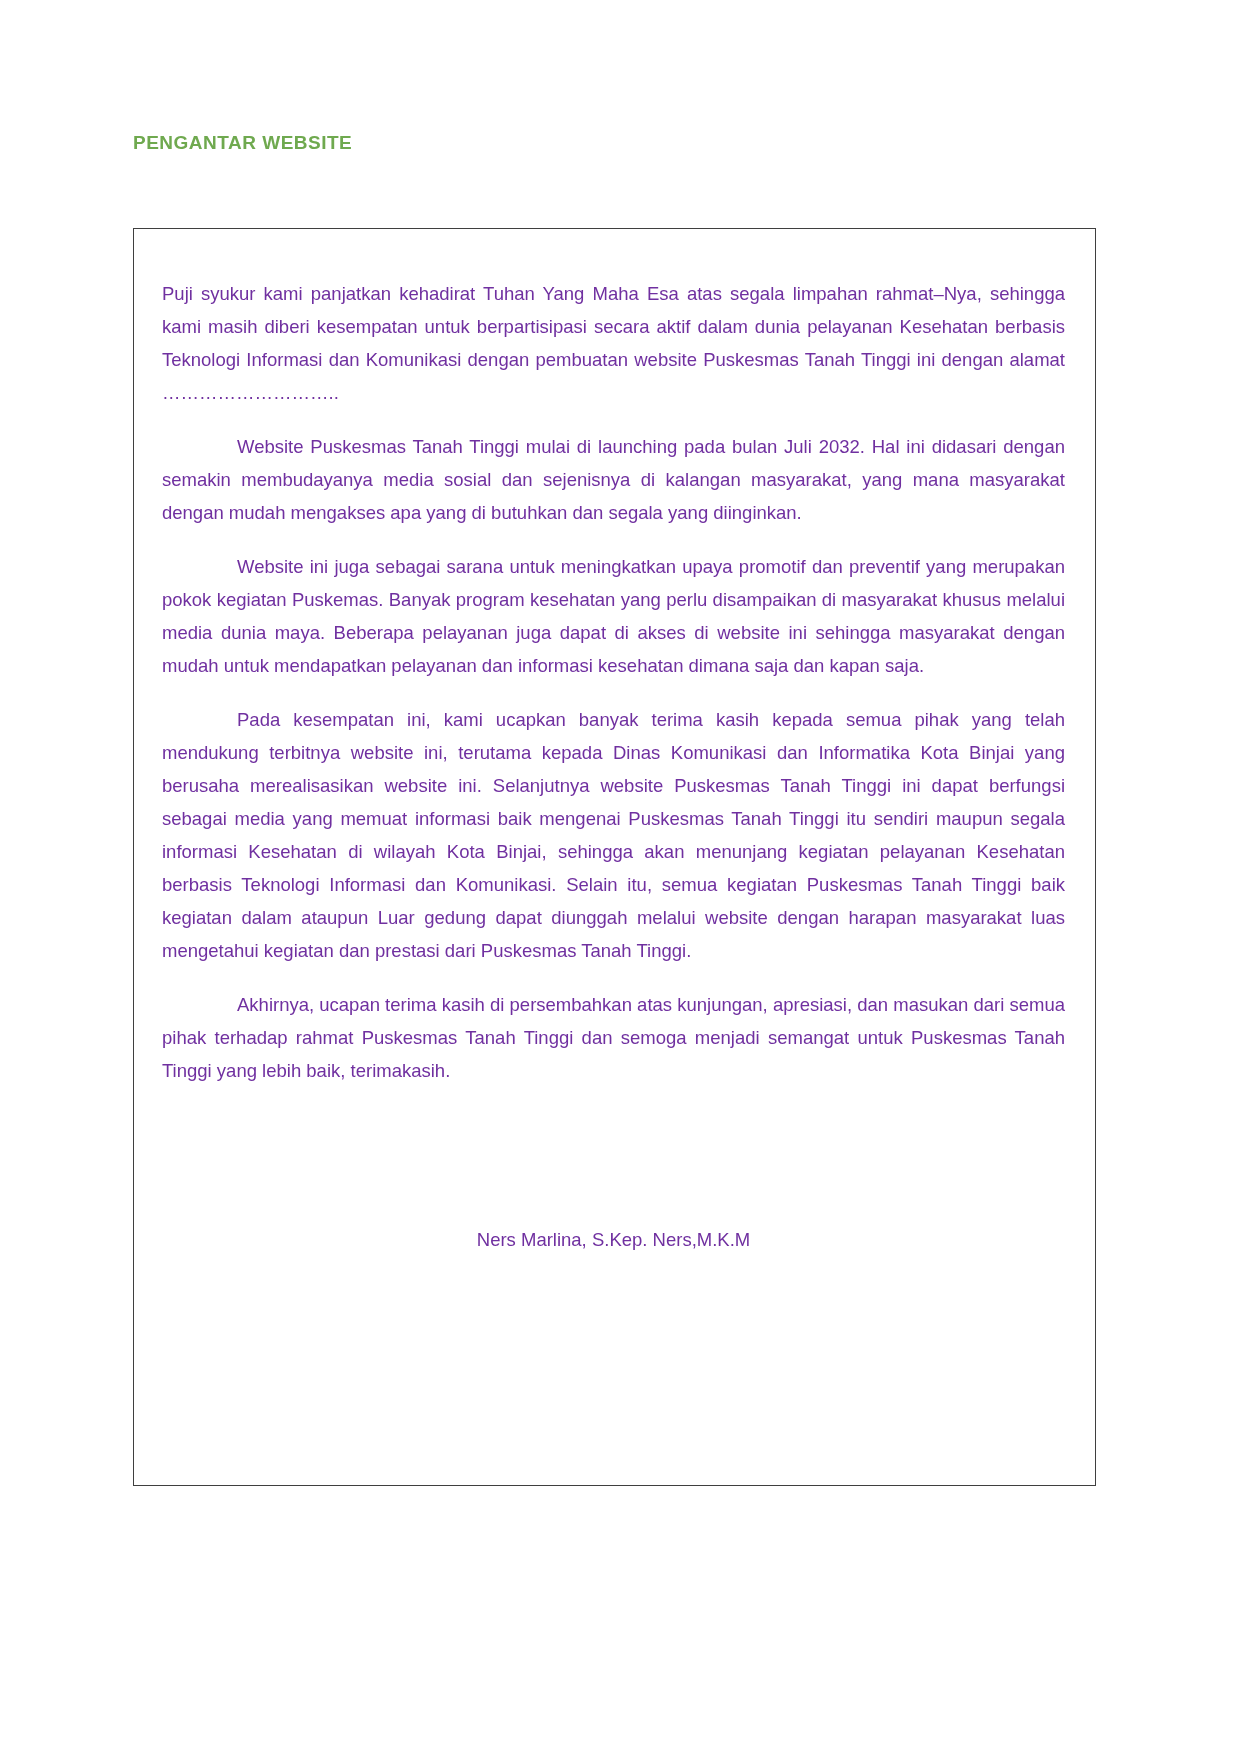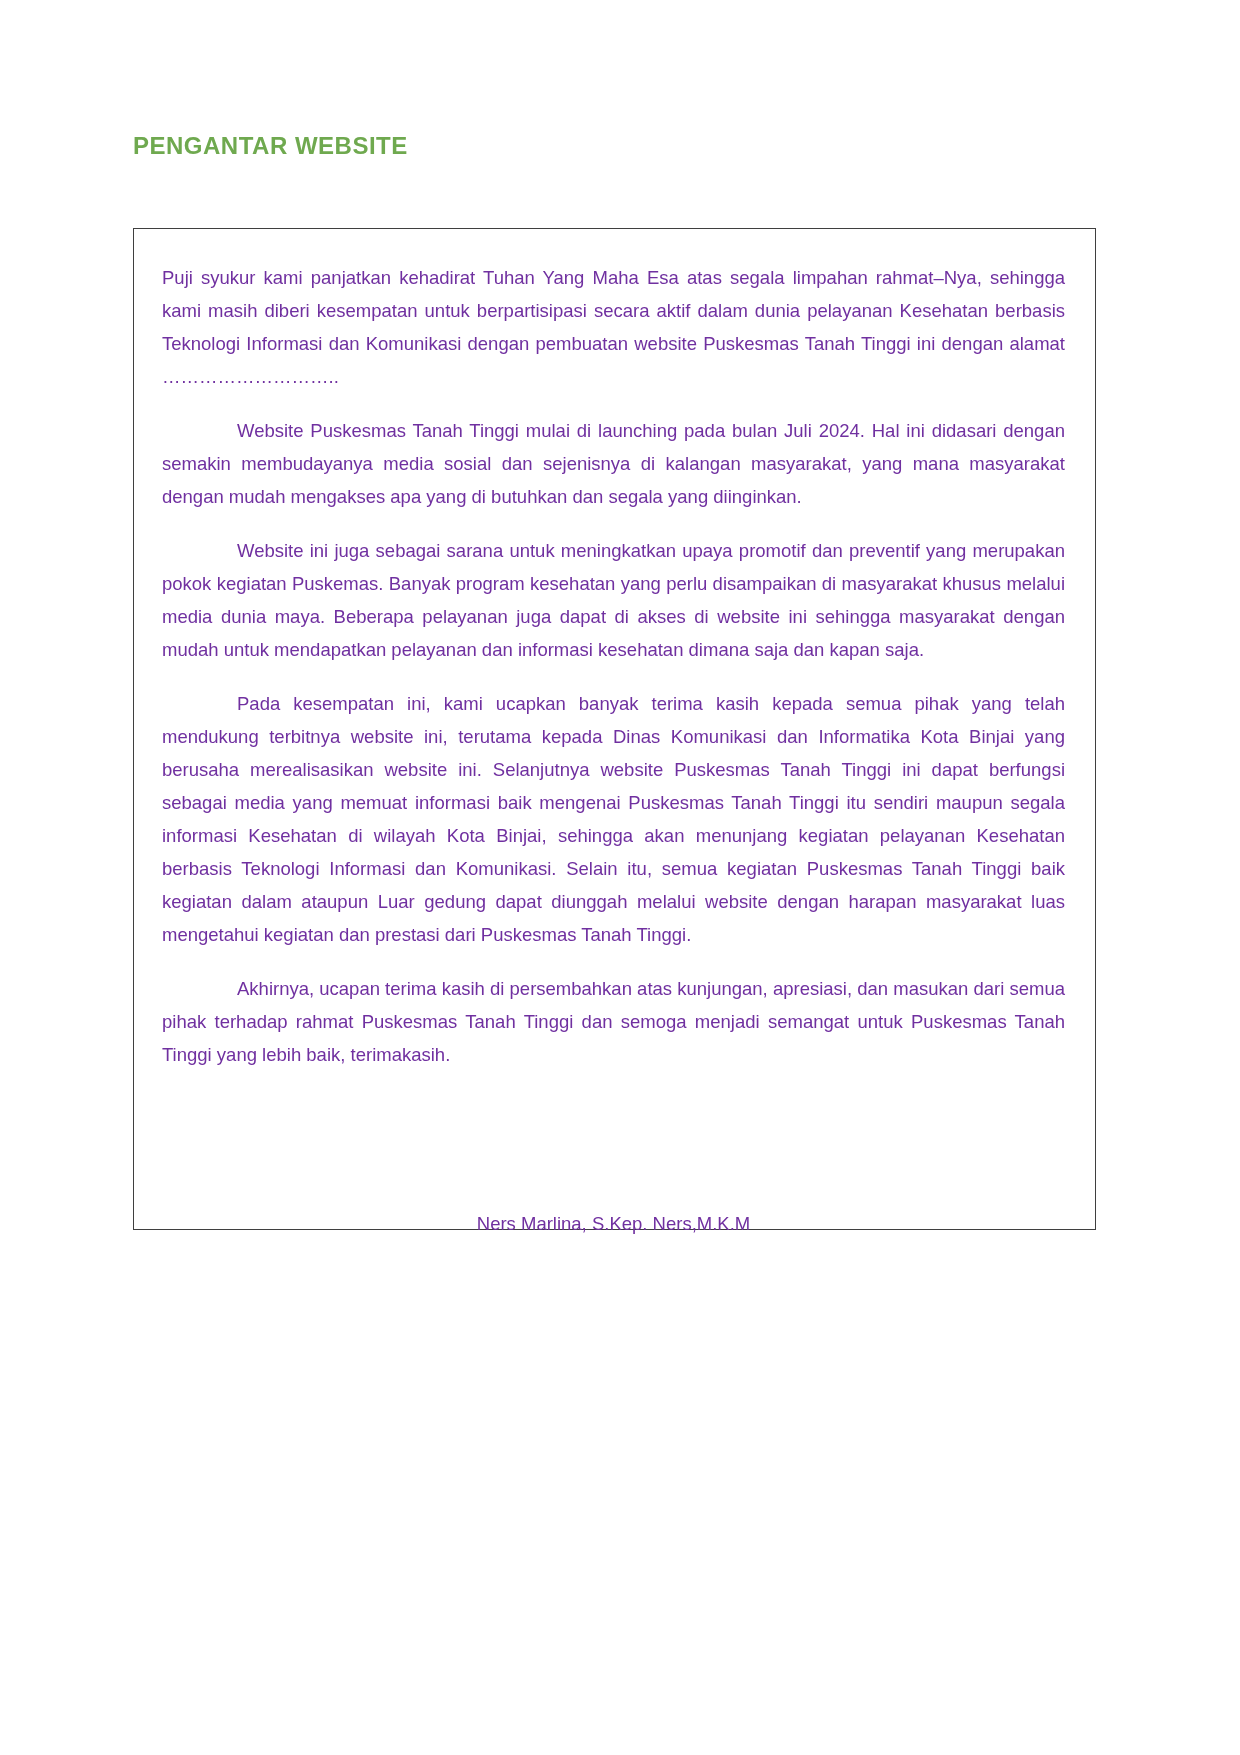--- a/index.html
+++ b/index.html
@@ -14,34 +14,34 @@
     background: #ffffff;
     font-family: "Liberation Sans", sans-serif;
     overflow: hidden;
   }
   .doc-title {
     position: absolute;
     left: 133px;
     top: 132px;
     margin: 0;
     font-family: "Liberation Sans", sans-serif;
-    font-size: 24px;
+    font-size: 19px;
     font-weight: bold;
     letter-spacing: 0.5px;
     color: #6FA94F;
   }
   .letter-box {
     position: absolute;
     left: 133px;
     top: 228px;
     width: 963px;
-    height: 1002px;
+    height: 1258px;
     border: 1.5px solid #3f3f3f;
     box-sizing: border-box;
-    padding: 32px 30px 0 28px;
+    padding: 48px 30px 0 28px;
   }
   .letter-box p {
     margin: 0 0 21px 0;
     color: #7030A0;
     font-size: 18.5px;
     line-height: 33px;
     text-align: justify;
     text-indent: 75px;
   }
   .letter-box p.first-para {
@@ -62,21 +62,21 @@
 <body>
 
 <div class="page">
 
   <h1 class="doc-title">PENGANTAR WEBSITE</h1>
 
   <div class="letter-box">
 
     <p class="first-para">Puji syukur kami panjatkan kehadirat Tuhan Yang Maha Esa atas segala limpahan rahmat–Nya, sehingga kami masih diberi kesempatan untuk berpartisipasi secara aktif dalam dunia pelayanan Kesehatan berbasis Teknologi Informasi dan Komunikasi dengan pembuatan website Puskesmas Tanah Tinggi ini dengan alamat ………………………..</p>
 
-    <p>Website Puskesmas Tanah Tinggi mulai di launching pada bulan Juli 2024. Hal ini didasari dengan semakin membudayanya media sosial dan sejenisnya di kalangan masyarakat, yang mana masyarakat dengan mudah mengakses apa yang di butuhkan dan segala yang diinginkan.</p>
+    <p>Website Puskesmas Tanah Tinggi mulai di launching pada bulan Juli 2032. Hal ini didasari dengan semakin membudayanya media sosial dan sejenisnya di kalangan masyarakat, yang mana masyarakat dengan mudah mengakses apa yang di butuhkan dan segala yang diinginkan.</p>
 
     <p>Website ini juga sebagai sarana untuk meningkatkan upaya promotif dan preventif yang merupakan pokok kegiatan Puskemas. Banyak program kesehatan yang perlu disampaikan di masyarakat khusus melalui media dunia maya. Beberapa pelayanan juga dapat di akses di website ini sehingga masyarakat dengan mudah untuk mendapatkan pelayanan dan informasi kesehatan dimana saja dan kapan saja.</p>
 
     <p>Pada kesempatan ini, kami ucapkan banyak terima kasih kepada semua pihak yang telah mendukung terbitnya website ini, terutama kepada Dinas Komunikasi dan Informatika Kota Binjai yang berusaha merealisasikan website ini. Selanjutnya website Puskesmas Tanah Tinggi ini dapat berfungsi sebagai media yang memuat informasi baik mengenai Puskesmas Tanah Tinggi itu sendiri maupun segala informasi Kesehatan di wilayah Kota Binjai, sehingga akan menunjang kegiatan pelayanan Kesehatan berbasis Teknologi Informasi dan Komunikasi. Selain itu, semua kegiatan Puskesmas Tanah Tinggi baik kegiatan dalam ataupun Luar gedung dapat diunggah melalui website dengan harapan masyarakat luas mengetahui kegiatan dan prestasi dari Puskesmas Tanah Tinggi.</p>
 
     <p>Akhirnya, ucapan terima kasih di persembahkan atas kunjungan, apresiasi, dan masukan dari semua pihak terhadap rahmat Puskesmas Tanah Tinggi dan semoga menjadi semangat untuk Puskesmas Tanah Tinggi yang lebih baik, terimakasih.</p>
 
 
     <p class="sig-name">Ners Marlina, S.Kep. Ners,M.K.M</p>
 

